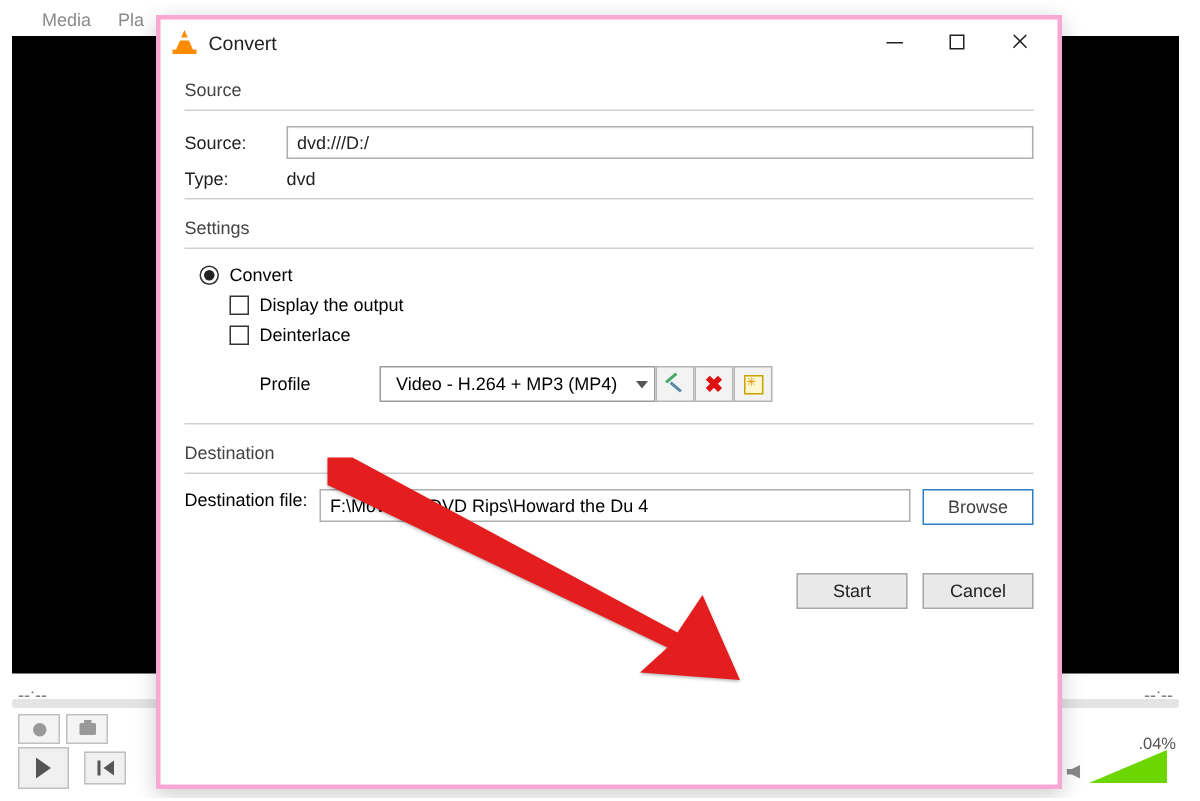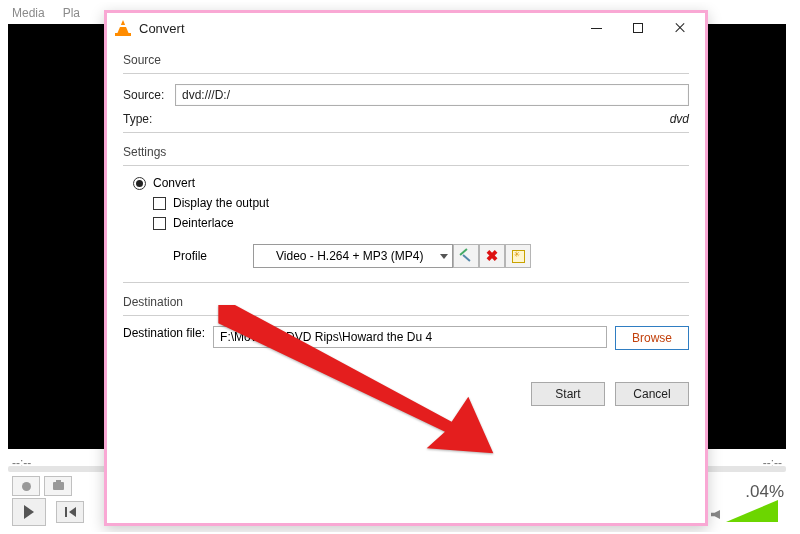--- a/index.html
+++ b/index.html
@@ -1,38 +1,38 @@
 <!DOCTYPE html>
 <html><head>
 <meta charset="utf-8">
 <style>
 * { box-sizing: border-box; margin: 0; padding: 0; font-family: "Segoe UI", Tahoma, sans-serif; font-size: 12px; }
 body { width: 800px; height: 534px; background: #fff; position: relative; overflow: hidden; }
 
 
-.bg-menu { position: absolute; top: 6px; left: 12px; color: #8a8a8a; font-size: 13px; display: flex; gap: 18px; }
+.bg-menu { position: absolute; top: 6px; left: 28px; color: #8a8a8a; font-size: 13px; display: flex; gap: 18px; }
 .bg-video { position: absolute; top: 24px; left: 8px; right: 14px; height: 425px; background: #000; }
 .bg-controls { position: absolute; left: 8px; right: 14px; bottom: 6px; height: 72px; background: #fff; }
 .bg-time { position: absolute; top: 0; left: 4px; right: 4px; display: flex; justify-content: space-between; color: #777; font-size: 11px; }
 .bg-track { position: absolute; top: 10px; left: 0; right: 0; height: 6px; background: #e4e4e4; border-radius: 2px; }
 .bg-btnrow { position: absolute; top: 20px; left: 4px; display: flex; gap: 4px; }
 .bg-btn { width: 28px; height: 20px; border: 1px solid #c0c0c0; background: #f4f4f4; display:flex; align-items:center; justify-content:center; }
 .bg-icon-rec { width:9px; height:9px; border-radius:50%; background:#999; }
 .bg-icon-cam { width:11px; height:8px; background:#999; position:relative; border-radius:1px; }
 .bg-icon-cam::after { content:""; position:absolute; top:-2px; left:3px; width:5px; height:2px; background:#999; }
 .bg-playrow { position: absolute; bottom: 2px; left: 4px; display: flex; gap: 10px; align-items:center; }
 .bg-play { width: 34px; height: 28px; border: 1px solid #c0c0c0; background: #f0f0f0; display:flex; align-items:center; justify-content:center; }
 .bg-play-tri { width:0; height:0; border-top:7px solid transparent; border-bottom:7px solid transparent; border-left:10px solid #555; }
 .bg-prev { width: 28px; height: 22px; border: 1px solid #c0c0c0; background: #f0f0f0; display:flex; align-items:center; justify-content:center; gap:2px;}
 .bg-prev::before { content:""; width:2px; height:10px; background:#555; }
 .bg-prev::after { content:""; width:0; height:0; border-top:5px solid transparent; border-bottom:5px solid transparent; border-right:7px solid #555; }
 .bg-vol { position:absolute; right:8px; bottom:6px; display:flex; align-items:flex-end; gap:4px; }
 .bg-vol-tri { width:0; height:0; border-bottom:22px solid #6cd600; border-left:52px solid transparent; position:relative; }
 .bg-vol-speaker::before { content:""; display:inline-block; width:9px; height:9px; background:#888; clip-path: polygon(0 30%,40% 30%,100% 0,100% 100%,40% 70%,0 70%); margin-right:2px;}
-.bg-vol-txt { font-size:17px; color:#555; position:absolute; right:2px; bottom:26px; }
+.bg-vol-txt { font-size:11px; color:#555; position:absolute; right:2px; bottom:26px; }
 
 
 .dialog { position: absolute; top: 10px; left: 104px; width: 604px; height: 516px; background: #fff; border: 3px solid #f9a8d4; box-shadow: 0 4px 14px rgba(0,0,0,.2); }
 .titlebar { height: 30px; display: flex; align-items: center; padding: 0 4px 0 8px; }
 .app-icon { width: 16px; height: 16px; margin-right: 8px; position: relative; }
 .cone { width:0; height:0; border-left:6px solid transparent; border-right:6px solid transparent; border-bottom:14px solid #ff8c00; position:absolute; top:0; left:2px; }
 .cone::after { content:""; position:absolute; top:5px; left:-4px; width:8px; height:2px; background:#fff; }
 .cone-base { position:absolute; bottom:0; left:0; width:16px; height:3px; background:#ff8c00; }
 .title-text { font-size: 13px; flex: 1; color: #222; }
 .win-btns { display: flex; }
@@ -41,47 +41,47 @@
 .max-sq { width:10px; height:10px; border:1px solid #222; }
 .close-x { position:relative; width:12px; height:12px; }
 .close-x::before, .close-x::after { content:""; position:absolute; top:5px; left:0; width:12px; height:1.3px; background:#222; }
 .close-x::before { transform: rotate(45deg); }
 .close-x::after { transform: rotate(-45deg); }
 
 .body { padding: 6px 16px 10px 16px; }
 .group { margin-bottom: 12px; }
 .group-title { color:#444; font-size:12px; margin: 4px 0 6px 0; }
 .hr { border:none; border-top:1px solid #cfcfcf; margin-bottom:10px; }
-.row { display:flex; align-items:center; margin: 6px 0; gap:4px;justify-content:space-between; }
+.row { display:flex; align-items:center; margin: 6px 0; gap:20px; }
 .label { width:48px; color:#222; }
 .input-ro { flex:1; height:22px; border:1px solid #aeaeae; padding:0 6px; background:#fff; line-height:20px; color:#222; box-shadow: inset 0 0 0 1px rgba(0,0,0,.02); }
-.plain { color:#222;font-style:italic; }
+.plain { color:#222; }
 
 .radio, .chk { display:flex; align-items:center; gap:7px; margin:6px 0 6px 10px; }
 .radio-circle { width:13px; height:13px; border:1px solid #333; border-radius:50%; display:flex; align-items:center; justify-content:center; background:#fff; }
 .radio-dot { width:7px; height:7px; border-radius:50%; background:#222; }
 .chk-box { width:13px; height:13px; border:1px solid #333; background:#fff; }
 .indent { margin-left: 30px; }
 
 .profile-row { display:flex; align-items:center; gap:0; margin:14px 0 14px 50px; }
 .profile-label { width:80px; }
-.select { display:flex; align-items:center; justify-content:space-between; width:200px; height:24px; border:1px solid #9a9a9a; background:#fff; padding:0 4px 0 22px; }
+.select { display:flex; align-items:center; justify-content:space-between; width:184px; height:24px; border:1px solid #9a9a9a; background:#fff; padding:0 4px 0 10px; }
 .sel-arrow { width:0; height:0; border-left:4px solid transparent; border-right:4px solid transparent; border-top:5px solid #555; }
 .icon-btn { width:26px; height:24px; border:1px solid #b5b5b5; background:#f3f3f3; display:flex; align-items:center; justify-content:center; }
 .tools-ic { width:14px; height:14px; position:relative; }
 .tools-ic::before { content:""; position:absolute; width:9px; height:2px; background:#4a6; top:2px; left:0; transform:rotate(-40deg); }
 .tools-ic::after { content:""; position:absolute; width:9px; height:2px; background:#58a; top:8px; left:3px; transform:rotate(40deg); }
 .del-ic { color:#d11; font-weight:bold; font-size:15px; }
 .new-ic { width:13px; height:13px; border:1px solid #c8a200; background:#fff6cf; position:relative; }
 .new-ic::after { content:"✳"; color:#d99600; font-size:8px; position:absolute; left:1px; top:-1px; }
 
 .dest-row { display:flex; align-items:flex-start; gap:8px; margin-top:6px; }
 .dest-label { white-space:nowrap; }
 .dest-input { flex:1; height:22px; border:1px solid #aeaeae; padding:0 6px; line-height:20px; }
-.browse-btn { width:74px; height:24px; border:1.5px solid #2f7dc2; background:#fff; color:#c2410c; }
+.browse-btn { width:74px; height:24px; border:1.5px solid #2f7dc2; background:#fff; color:#404040; }
 .btn { width:74px; height:24px; border:1px solid #a8a8a8; background:#e9e9e9; color:#222; }
 .footer { display:flex; justify-content:flex-end; gap:10px; padding: 10px 16px 0 4px; }
 
 
 .arrow { position:absolute; top:305px; left:190px; width:340px; height:150px; pointer-events:none; }
 .arrow svg { width:100%; height:100%; overflow:visible; filter: drop-shadow(0 1px 1px rgba(0,0,0,.3)); }
 
 
 .frame { position:absolute; inset:0; box-shadow: inset 0 0 0 2px #fff; border-radius:18px; pointer-events:none; }
 </style>

